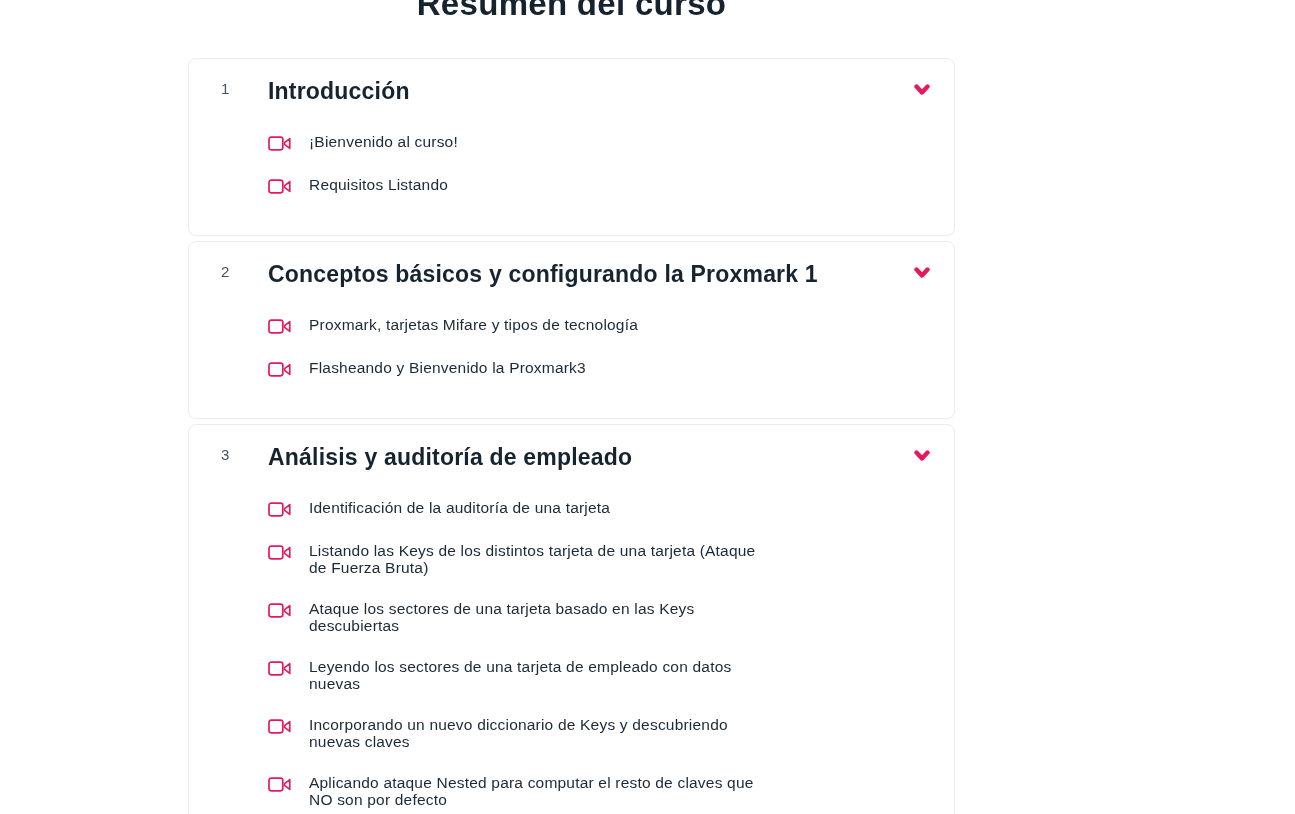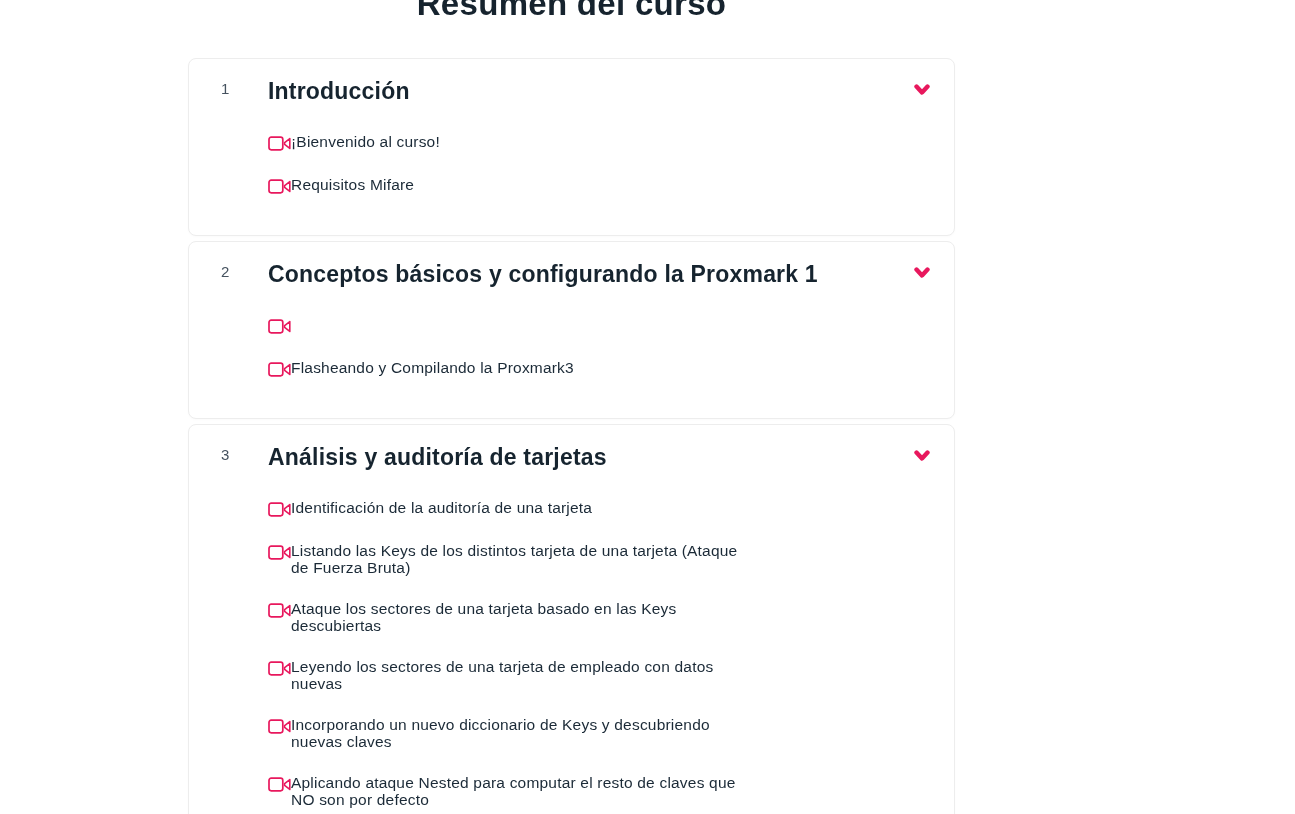--- a/index.html
+++ b/index.html
@@ -65,20 +65,21 @@
     display: inline-flex;
   }
   ul.items {
     list-style: none;
     margin: 31px 0 0 0;
     padding: 0 0 0 47px;
   }
   li.item {
     display: flex;
     align-items: flex-start;
+    gap: 18px;
     margin-bottom: 25px;
     cursor: pointer;
   }
   li.item:last-child { margin-bottom: 0; }
   .vicon {
     flex: 0 0 auto;
     margin-top: 1px;
     display: inline-flex;
   }
   .item-text {
@@ -118,21 +119,21 @@
         </span>
         <span class="item-text">¡Bienvenido al curso!</span>
       </li>
       <li class="item">
         <span class="vicon">
           <svg width="23" height="17" viewBox="0 0 23 17">
               <rect x="1" y="2.2" width="13.8" height="12.6" rx="2.2" fill="none" stroke="#E8185D" stroke-width="1.7"></rect>
               <polygon points="21.8,3.6 16.6,7.6 16.6,9.4 21.8,13.4" fill="none" stroke="#E8185D" stroke-width="1.6" stroke-linejoin="round"></polygon>
             </svg>
         </span>
-        <span class="item-text">Requisitos Mifare</span>
+        <span class="item-text">Requisitos Listando</span>
       </li>
     </ul>
   </section>
 
   <section class="card">
     <header class="card-header">
       <span class="sec-num">2</span>
       <h2 class="sec-title">Conceptos básicos y configurando la Proxmark 1</h2>
       <span class="chev">
         <svg width="16" height="12" viewBox="0 0 16 12">
@@ -141,37 +142,38 @@
       </span>
     </header>
     <ul class="items">
       <li class="item">
         <span class="vicon">
           <svg width="23" height="17" viewBox="0 0 23 17">
               <rect x="1" y="2.2" width="13.8" height="12.6" rx="2.2" fill="none" stroke="#E8185D" stroke-width="1.7"></rect>
               <polygon points="21.8,3.6 16.6,7.6 16.6,9.4 21.8,13.4" fill="none" stroke="#E8185D" stroke-width="1.6" stroke-linejoin="round"></polygon>
             </svg>
         </span>
-      </li>
-      <li class="item">
-        <span class="vicon">
-          <svg width="23" height="17" viewBox="0 0 23 17">
-              <rect x="1" y="2.2" width="13.8" height="12.6" rx="2.2" fill="none" stroke="#E8185D" stroke-width="1.7"></rect>
-              <polygon points="21.8,3.6 16.6,7.6 16.6,9.4 21.8,13.4" fill="none" stroke="#E8185D" stroke-width="1.6" stroke-linejoin="round"></polygon>
-            </svg>
-        </span>
-        <span class="item-text">Flasheando y Compilando la Proxmark3</span>
+        <span class="item-text">Proxmark, tarjetas Mifare y tipos de tecnología</span>
+      </li>
+      <li class="item">
+        <span class="vicon">
+          <svg width="23" height="17" viewBox="0 0 23 17">
+              <rect x="1" y="2.2" width="13.8" height="12.6" rx="2.2" fill="none" stroke="#E8185D" stroke-width="1.7"></rect>
+              <polygon points="21.8,3.6 16.6,7.6 16.6,9.4 21.8,13.4" fill="none" stroke="#E8185D" stroke-width="1.6" stroke-linejoin="round"></polygon>
+            </svg>
+        </span>
+        <span class="item-text">Flasheando y Bienvenido la Proxmark3</span>
       </li>
     </ul>
   </section>
 
   <section class="card">
     <header class="card-header">
       <span class="sec-num">3</span>
-      <h2 class="sec-title">Análisis y auditoría de tarjetas</h2>
+      <h2 class="sec-title">Análisis y auditoría de empleado</h2>
       <span class="chev">
         <svg width="16" height="12" viewBox="0 0 16 12">
             <path d="M2.5 2.5 L8 8.5 L13.5 2.5" fill="none" stroke="#E8185D" stroke-width="4.4" stroke-linecap="round" stroke-linejoin="round"></path>
           </svg>
       </span>
     </header>
     <ul class="items">
       <li class="item">
         <span class="vicon">
           <svg width="23" height="17" viewBox="0 0 23 17">

